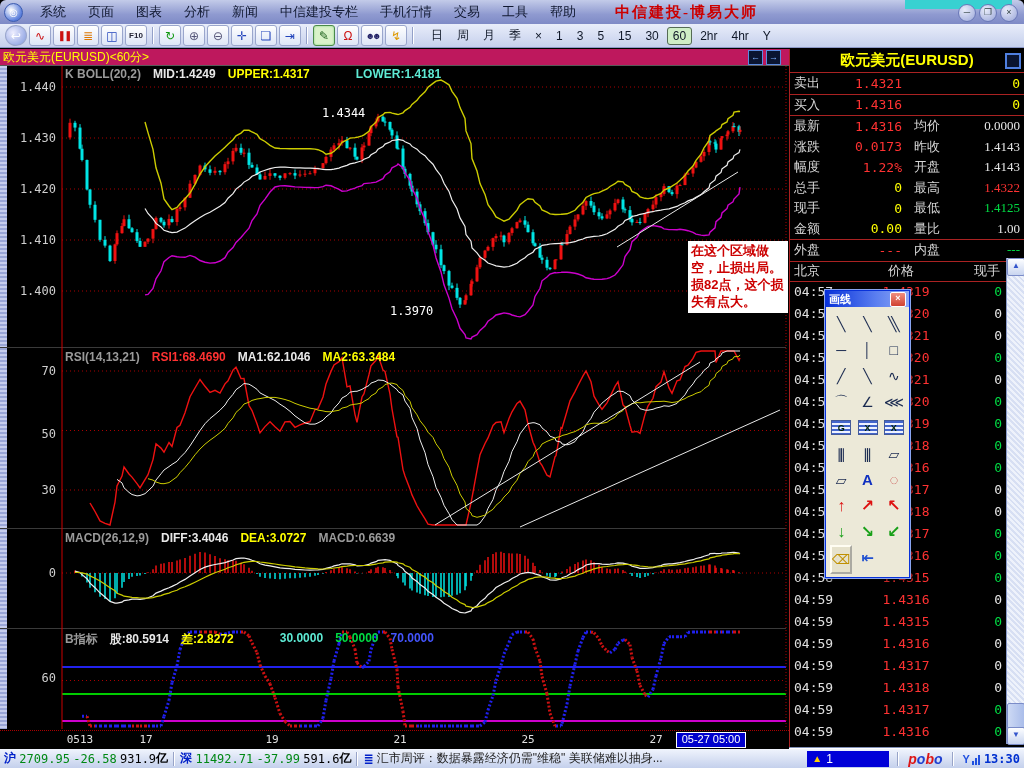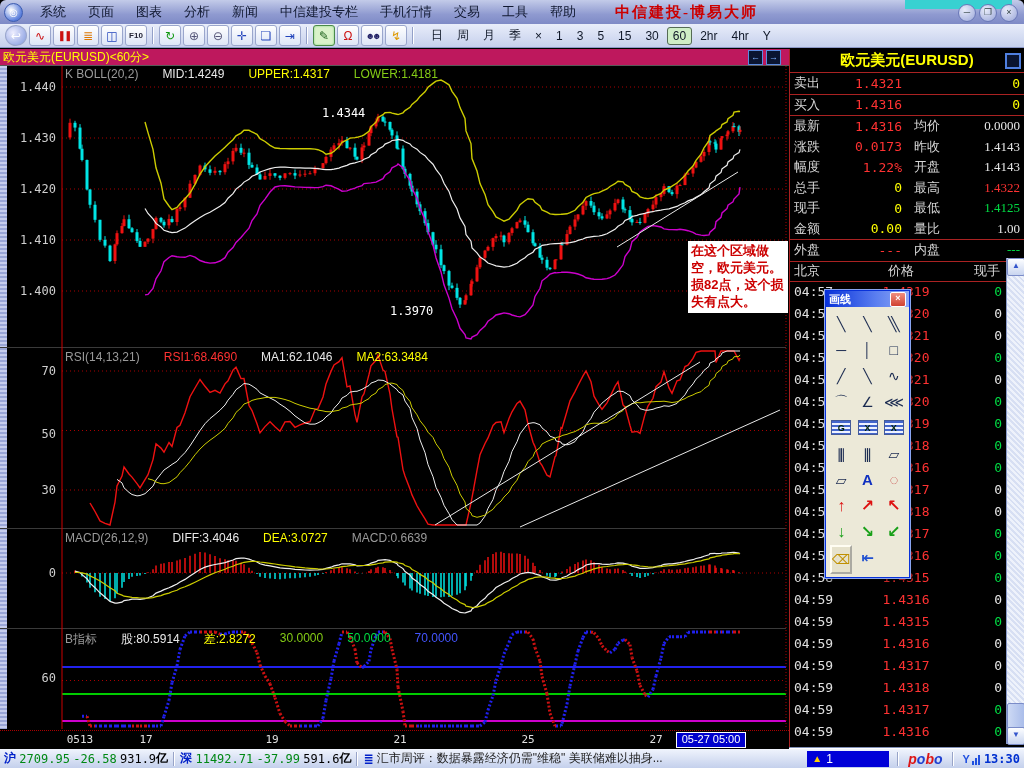--- a/index.html
+++ b/index.html
@@ -24,24 +24,24 @@
   .tbtn.i-back{background:radial-gradient(circle at 35% 35%,#eef,#7d95dd);color:#fff;border-radius:50%;}
   .tbtn.active{background:#d9f2c9;border:1px solid #4a8a4a;box-shadow:inset 0 0 2px #7c7;color:#135a13;}
   .psep{width:1px;height:17px;background:#93a0c8;border-right:1px solid #fff;margin:0 4px;}
   .period{font-size:12px;color:#101828;padding:1px 6px;margin:0 1px;cursor:pointer;}
   .period.active{background:#cfeec6;border:1px solid #556b55;border-radius:3px;padding:1px 5px;}
   
   .edge-strip{left:0;top:66px;width:7px;height:663px;background:repeating-linear-gradient(180deg,#c6cdee 0 2px,#9aa6d8 2px 4px);}
   .chart-title-row{left:0;top:49px;width:789px;height:17px;background:#be185d;border-bottom:1px solid #5a5a5a;color:#ffff00;font-size:12px;line-height:16px;padding-left:3px;box-sizing:border-box;}
   .hdr-arrows{position:absolute;right:8px;top:1px;display:flex;gap:3px;}
   .hdr-arrow{width:13px;height:13px;border:1px solid #5a8ae0;background:#0a1430;color:#7fb0ff;font-size:9px;line-height:12px;text-align:center;cursor:pointer;}
-  .ind-h{position:absolute;left:65px;font-size:12px;display:flex;gap:24px;white-space:nowrap;z-index:3;}
+  .ind-h{position:absolute;left:65px;font-size:12px;display:flex;gap:12px;white-space:nowrap;z-index:3;font-weight:bold;}
   .ylab{position:absolute;width:52px;text-align:right;font-size:12px;color:#cfcfcf;z-index:2;font-family:"DejaVu Sans Mono","Liberation Mono",monospace;}
   .c-red{color:#ff3232;} .c-yellow{color:#ffff00;} .c-green{color:#00dd44;} .c-white{color:#e8e8e8;}
-  .c-magenta{color:#84cc16;} .c-blue{color:#4455ff;} .c-gray{color:#9a9a9a;} .c-label{color:#d6d6d6;}
+  .c-magenta{color:#5eead4;margin-left:34px;} .c-blue{color:#4455ff;} .c-gray{color:#9a9a9a;} .c-label{color:#d6d6d6;}
   .anno{position:absolute;color:#fff;font-size:12px;z-index:3;font-family:"DejaVu Sans Mono","Liberation Mono",monospace;}
   .note-box{left:688px;top:241px;width:100px;background:#ffffff;color:#cc0000;font-size:13px;font-weight:bold;line-height:1.3;padding:2px 3px;box-sizing:border-box;z-index:4;}
   .time-axis{left:0;top:730px;width:789px;height:18px;background:#000;border-top:1px dotted #aa0000;color:#e0e0e0;font-size:11px;z-index:2;}
   .t-interval{position:absolute;left:8px;top:2px;width:50px;text-align:right;color:#e0e0e0;margin-top:48px;}
   .t-tick{position:absolute;top:2px;transform:translateX(-50%);color:#e0e0e0;font-family:"DejaVu Sans Mono","Liberation Mono",monospace;}
   .t-cursor{position:absolute;left:676px;top:1px;width:68px;height:14px;background:#0000cc;border:1px solid #fff;color:#fff;text-align:center;line-height:13px;font-size:11px;}
   
   .rp-divider{left:789px;top:49px;width:1px;height:699px;background:#aa2222;}
   .right-panel{left:790px;top:49px;width:234px;height:699px;background:#000;}
   .q-title{height:23px;border-bottom:1px solid #aa2222;display:flex;align-items:center;justify-content:center;color:#ffff00;font-size:15px;font-weight:bold;position:relative;}
@@ -917,21 +917,21 @@
       <span class="ylab abs" style="left: 4px; top: 284px;">1.400</span>
       <span class="ylab abs" style="left: 4px; top: 364px;">70</span>
       <span class="ylab abs" style="left: 4px; top: 427px;">50</span>
       <span class="ylab abs" style="left: 4px; top: 483px;">30</span>
       <span class="ylab abs" style="left: 4px; top: 566px;">0</span>
       <span class="ylab abs" style="left: 4px; top: 671px;">60</span>
     </div>
 
   <span class="anno" style="left:322px;top:106px;">1.4344</span>
   <span class="anno" style="left:390px;top:304px;">1.3970</span>
-  <div class="abs note-box">在这个区域做空，欧元美元。损82点，这个损失有点大。</div>
+  <div class="abs note-box">在这个区域做空，止损出局。损82点，这个损失有点大。</div>
 
   <div class="abs time-axis">
     <span class="t-interval">60分</span>
     <span id="t-ticks"><span class="t-tick" style="left: 80px;">0513</span><span class="t-tick" style="left: 146px;">17</span><span class="t-tick" style="left: 272px;">19</span><span class="t-tick" style="left: 400px;">21</span><span class="t-tick" style="left: 528px;">25</span><span class="t-tick" style="left: 656px;">27</span></span>
     <span class="t-cursor">05-27 05:00</span>
   </div>
 
   <div class="abs rp-divider"></div>
   <div class="abs right-panel">
     <div class="q-title">

